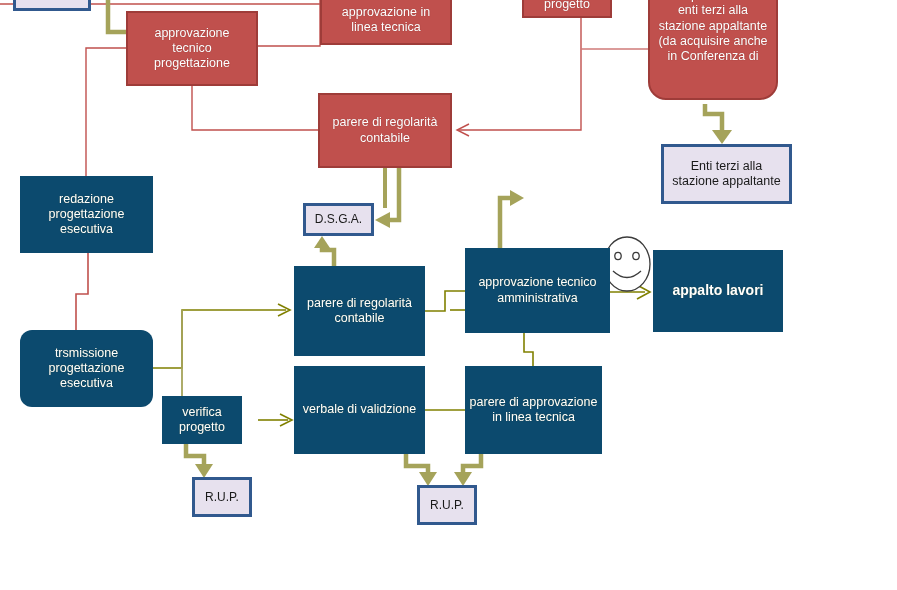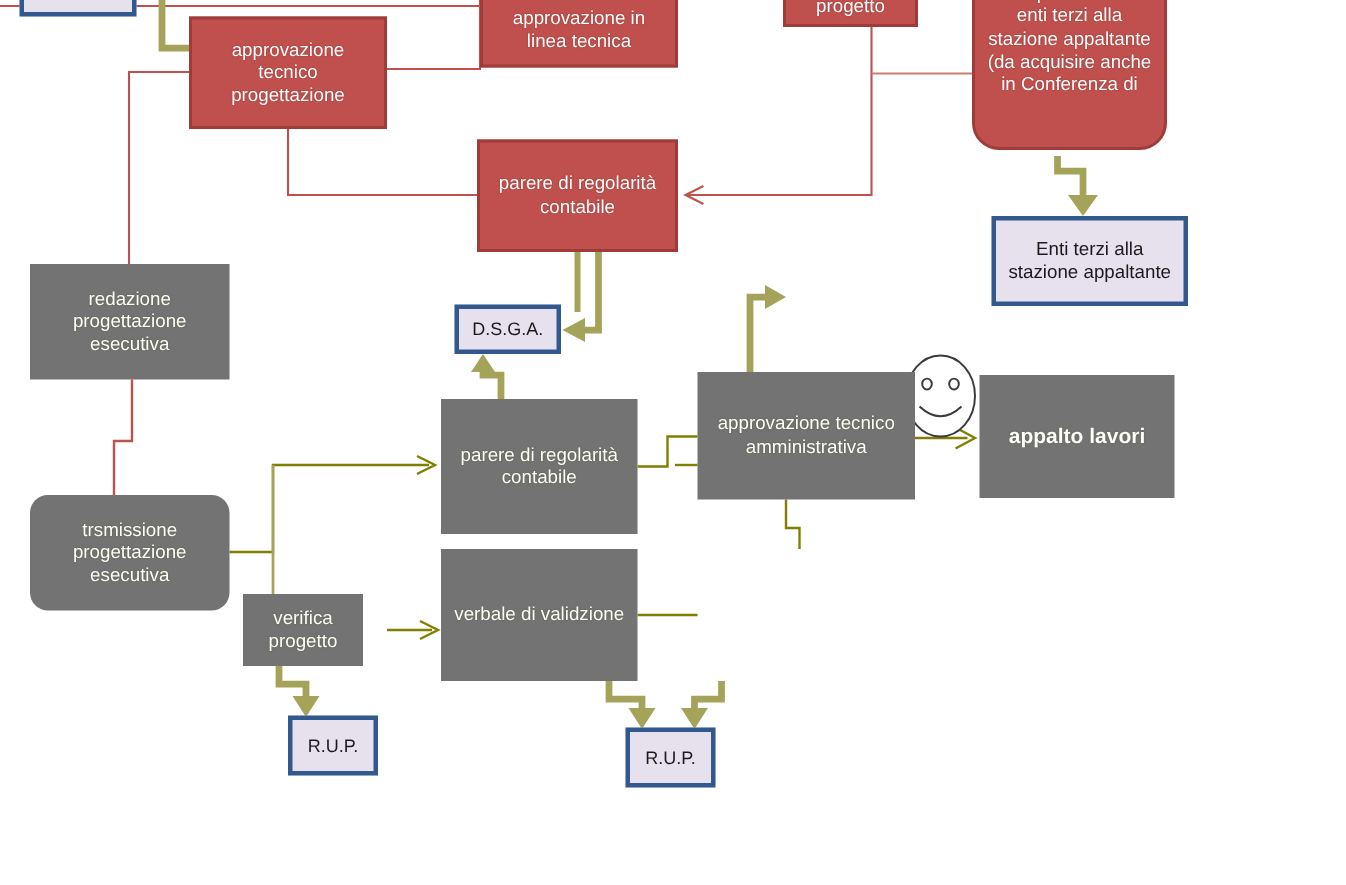--- a/index.html
+++ b/index.html
@@ -46,21 +46,21 @@
   }
   .node.red-round {
     background: #c0504d;
     border: 2px solid #9e3c39;
     color: #ffffff;
     font-size: 12.5px;
     border-radius: 0 0 18px 18px;
     text-shadow: 0 0 1px rgba(90,30,28,.55);
   }
   .node.olive {
-    background: #737373;
+    background: #0c4a6e;
     border: none;
     color: #ffffff;
     font-size: 12.5px;
     text-shadow: 0 0 1px rgba(70,70,0,.6);
   }
   .node.olive.bold {
     font-weight: bold;
     font-size: 14px;
   }
   .node.blue {
@@ -218,20 +218,24 @@
 
   <div class="node olive" style="left:162px; top:396px; width:80px; height:48px;">
     <span>verifica
 progetto</span>
   </div>
 
   <div class="node olive" style="left:294px; top:366px; width:131px; height:88px;">
     <span>verbale di validzione</span>
   </div>
 
+  <div class="node olive" style="left:465px; top:366px; width:137px; height:88px;">
+    <span>parere di approvazione
+in linea tecnica</span>
+  </div>
 
   <div class="node blue small" style="left:192px; top:477px; width:60px; height:40px;">
     <span>R.U.P.</span>
   </div>
 
   <div class="node blue small" style="left:417px; top:485px; width:60px; height:40px;">
     <span>R.U.P.</span>
   </div>
 
 </div>

